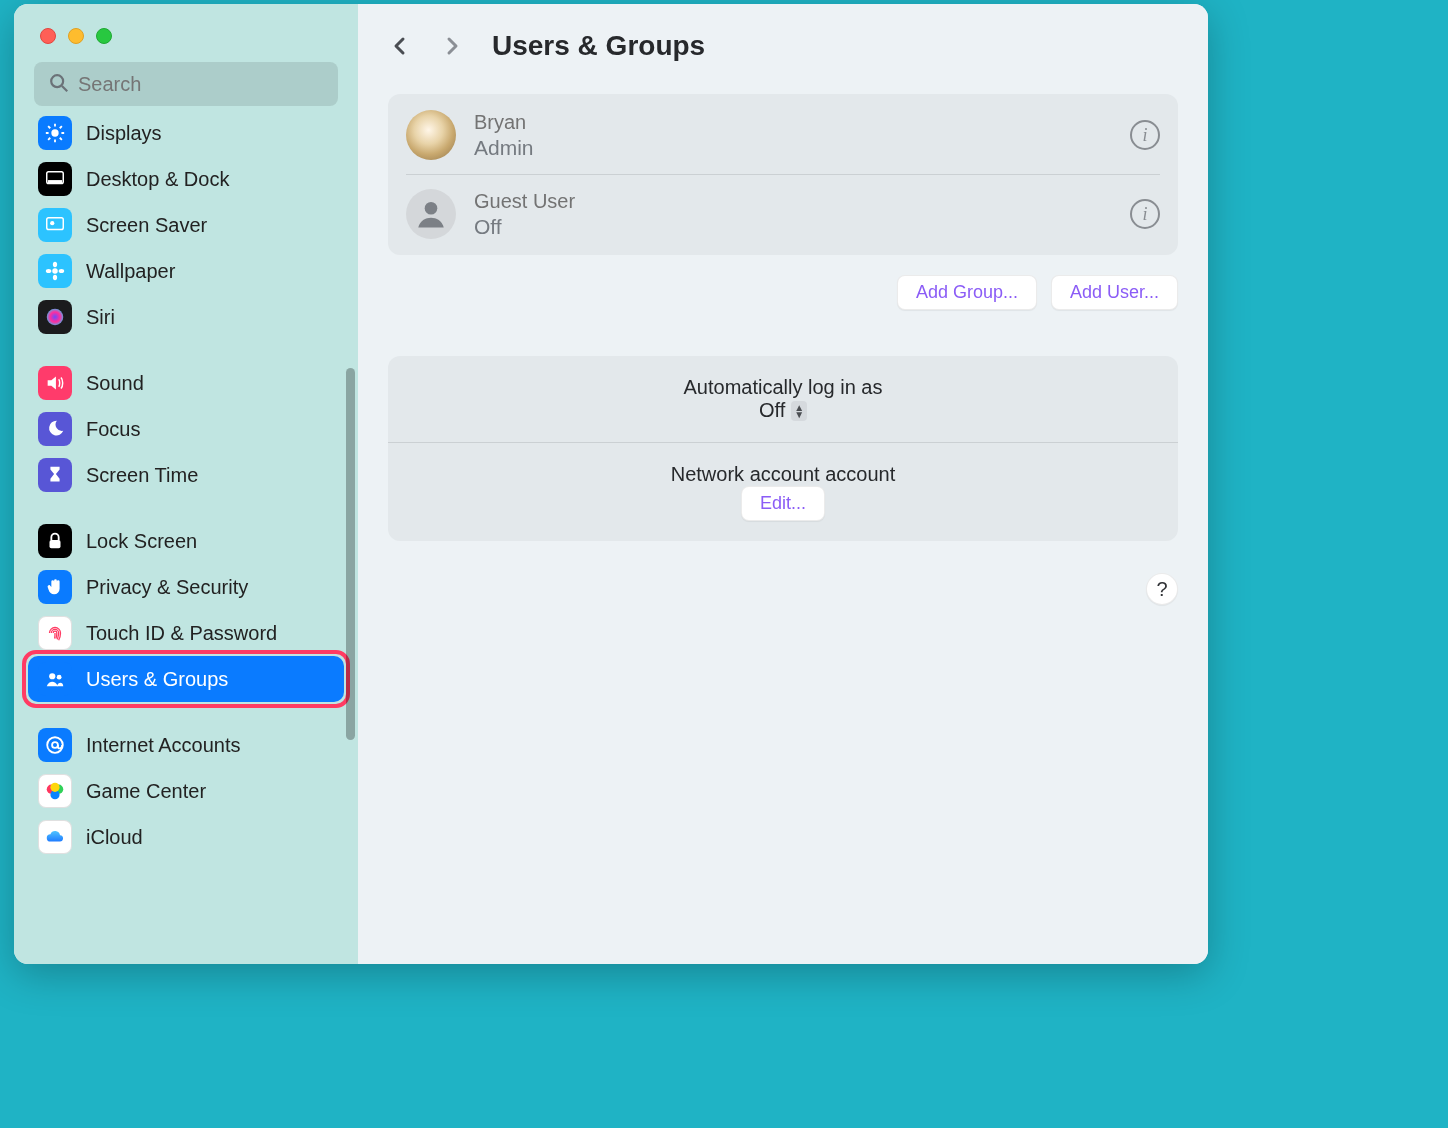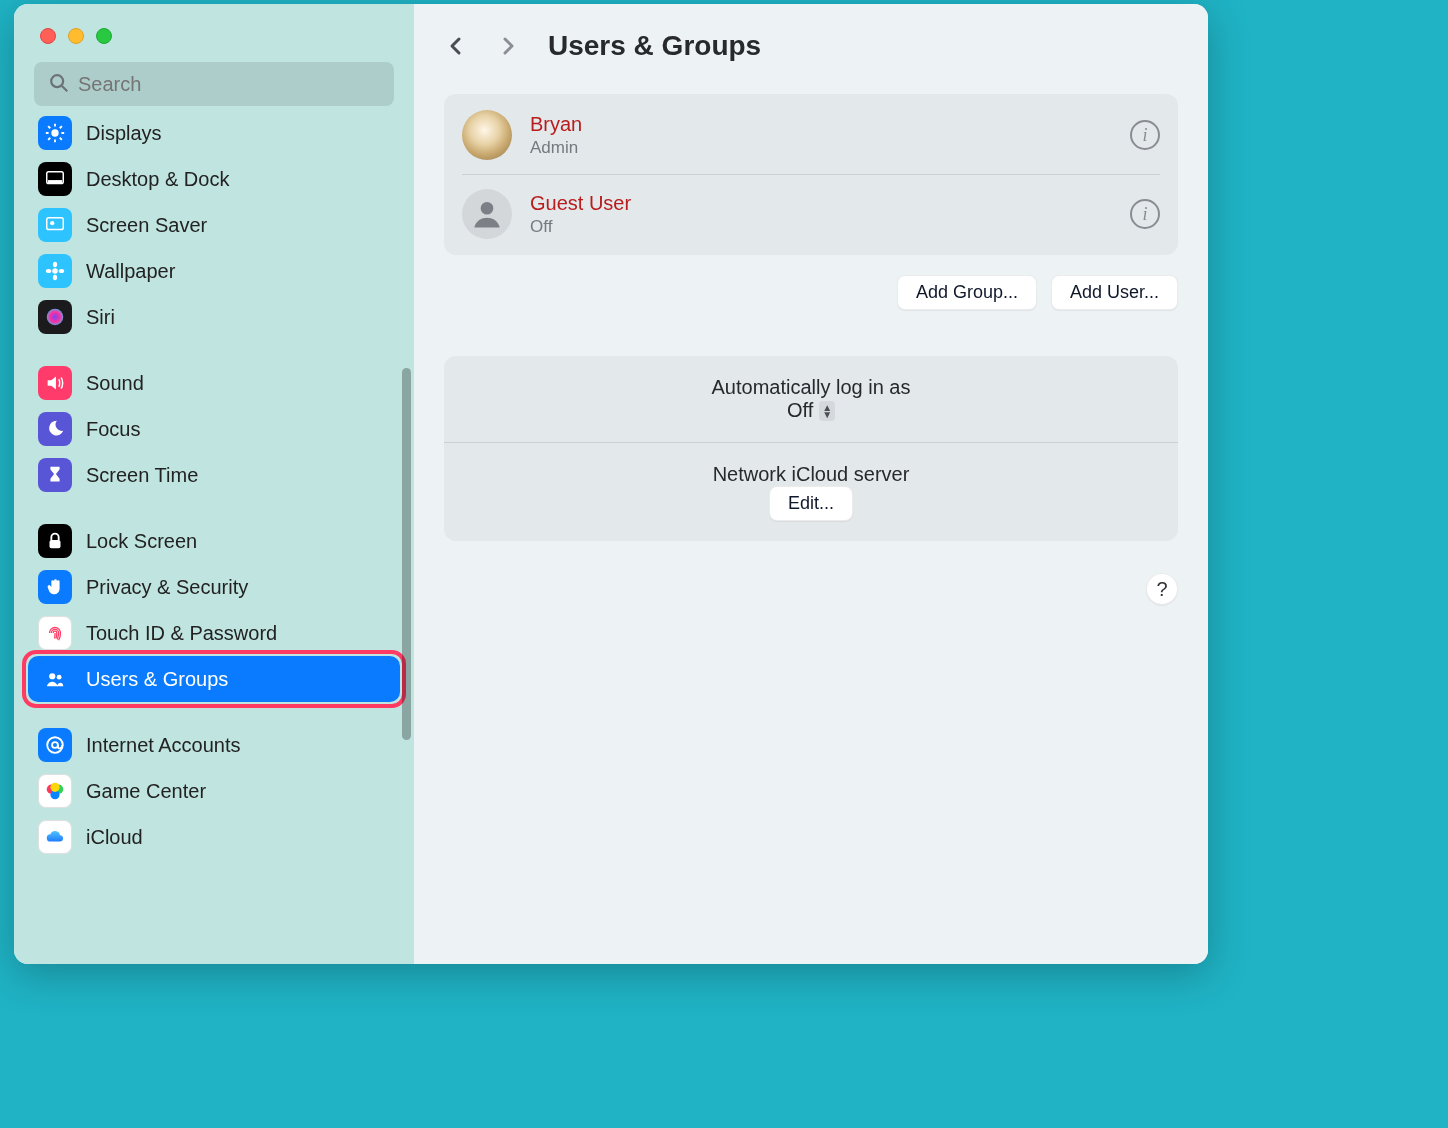--- a/index.html
+++ b/index.html
@@ -18,21 +18,21 @@
     width: 1194px;
     height: 960px;
     background: #edf2f5;
     border-radius: 14px;
     display: flex;
     overflow: hidden;
     box-shadow: 0 10px 40px rgba(0,0,0,0.25);
   }
   
   .sidebar {
-    width: 400px;
+    width: 344px;
     background: #c0e5e1;
     display: flex;
     flex-direction: column;
     padding: 16px 0 0 0;
     position: relative;
   }
   .traffic-lights {
     display: flex;
     gap: 12px;
     padding: 8px 0 18px 26px;
@@ -158,22 +158,22 @@
     background:#d4d7da;
     display:flex; align-items:center; justify-content:center;
     overflow:hidden;
     flex-shrink:0;
   }
   .avatar.guest svg { width:36px; height:36px; color:#7c8086; }
   .avatar.photo {
     background: radial-gradient(circle at 45% 40%, #fff6e8 0%, #e8d3a8 35%, #c9a96f 60%, #8c6f45 100%);
   }
   .user-meta { flex:1; display:flex; flex-direction:column; }
-  .user-name { font-size:20px; font-weight:500; color:#b91c1c; }
-  .user-role { font-size:17px; color:#757a80; margin-top:2px;}
+  .user-name { font-size:20px; font-weight:500; color:#737373; }
+  .user-role { font-size:21px; color:#757a80; margin-top:2px;}
   .info-btn {
     width:30px; height:30px; border-radius:50%;
     border:2px solid #898d92;
     color:#898d92;
     display:flex; align-items:center; justify-content:center;
     font-family: Georgia, serif;
     font-style: italic;
     font-size:18px;
     cursor:default;
   }
@@ -183,21 +183,21 @@
     justify-content:flex-end;
     gap: 14px;
     margin-top: 20px;
   }
   .mac-btn {
     background:#fff;
     border:1px solid rgba(0,0,0,0.08);
     border-radius:8px;
     padding: 6px 18px;
     font-size:18px;
-    color:#0f172a;
+    color:#8b5cf6;
     box-shadow: 0 1px 1px rgba(0,0,0,0.06);
     cursor:default;
   }
 
   .settings-panel {
     margin-top: 46px;
     background:#e3e8eb;
     border-radius:12px;
   }
   .setting-row {
@@ -486,21 +486,21 @@
         <span>Automatically log in as</span>
         <span class="popup-value">
           <span>Off</span>
           <span class="stepper">
             <span>▲</span>
               <span>▼</span>
           </span>
         </span>
       </div>
       <div class="setting-row">
-        <span>Network iCloud server</span>
+        <span>Network account account</span>
         <button class="mac-btn">Edit...</button>
       </div>
     </div>
 
     <div class="help-btn">?</div>
   </div>
 
 </div>
 
 </body></html>

